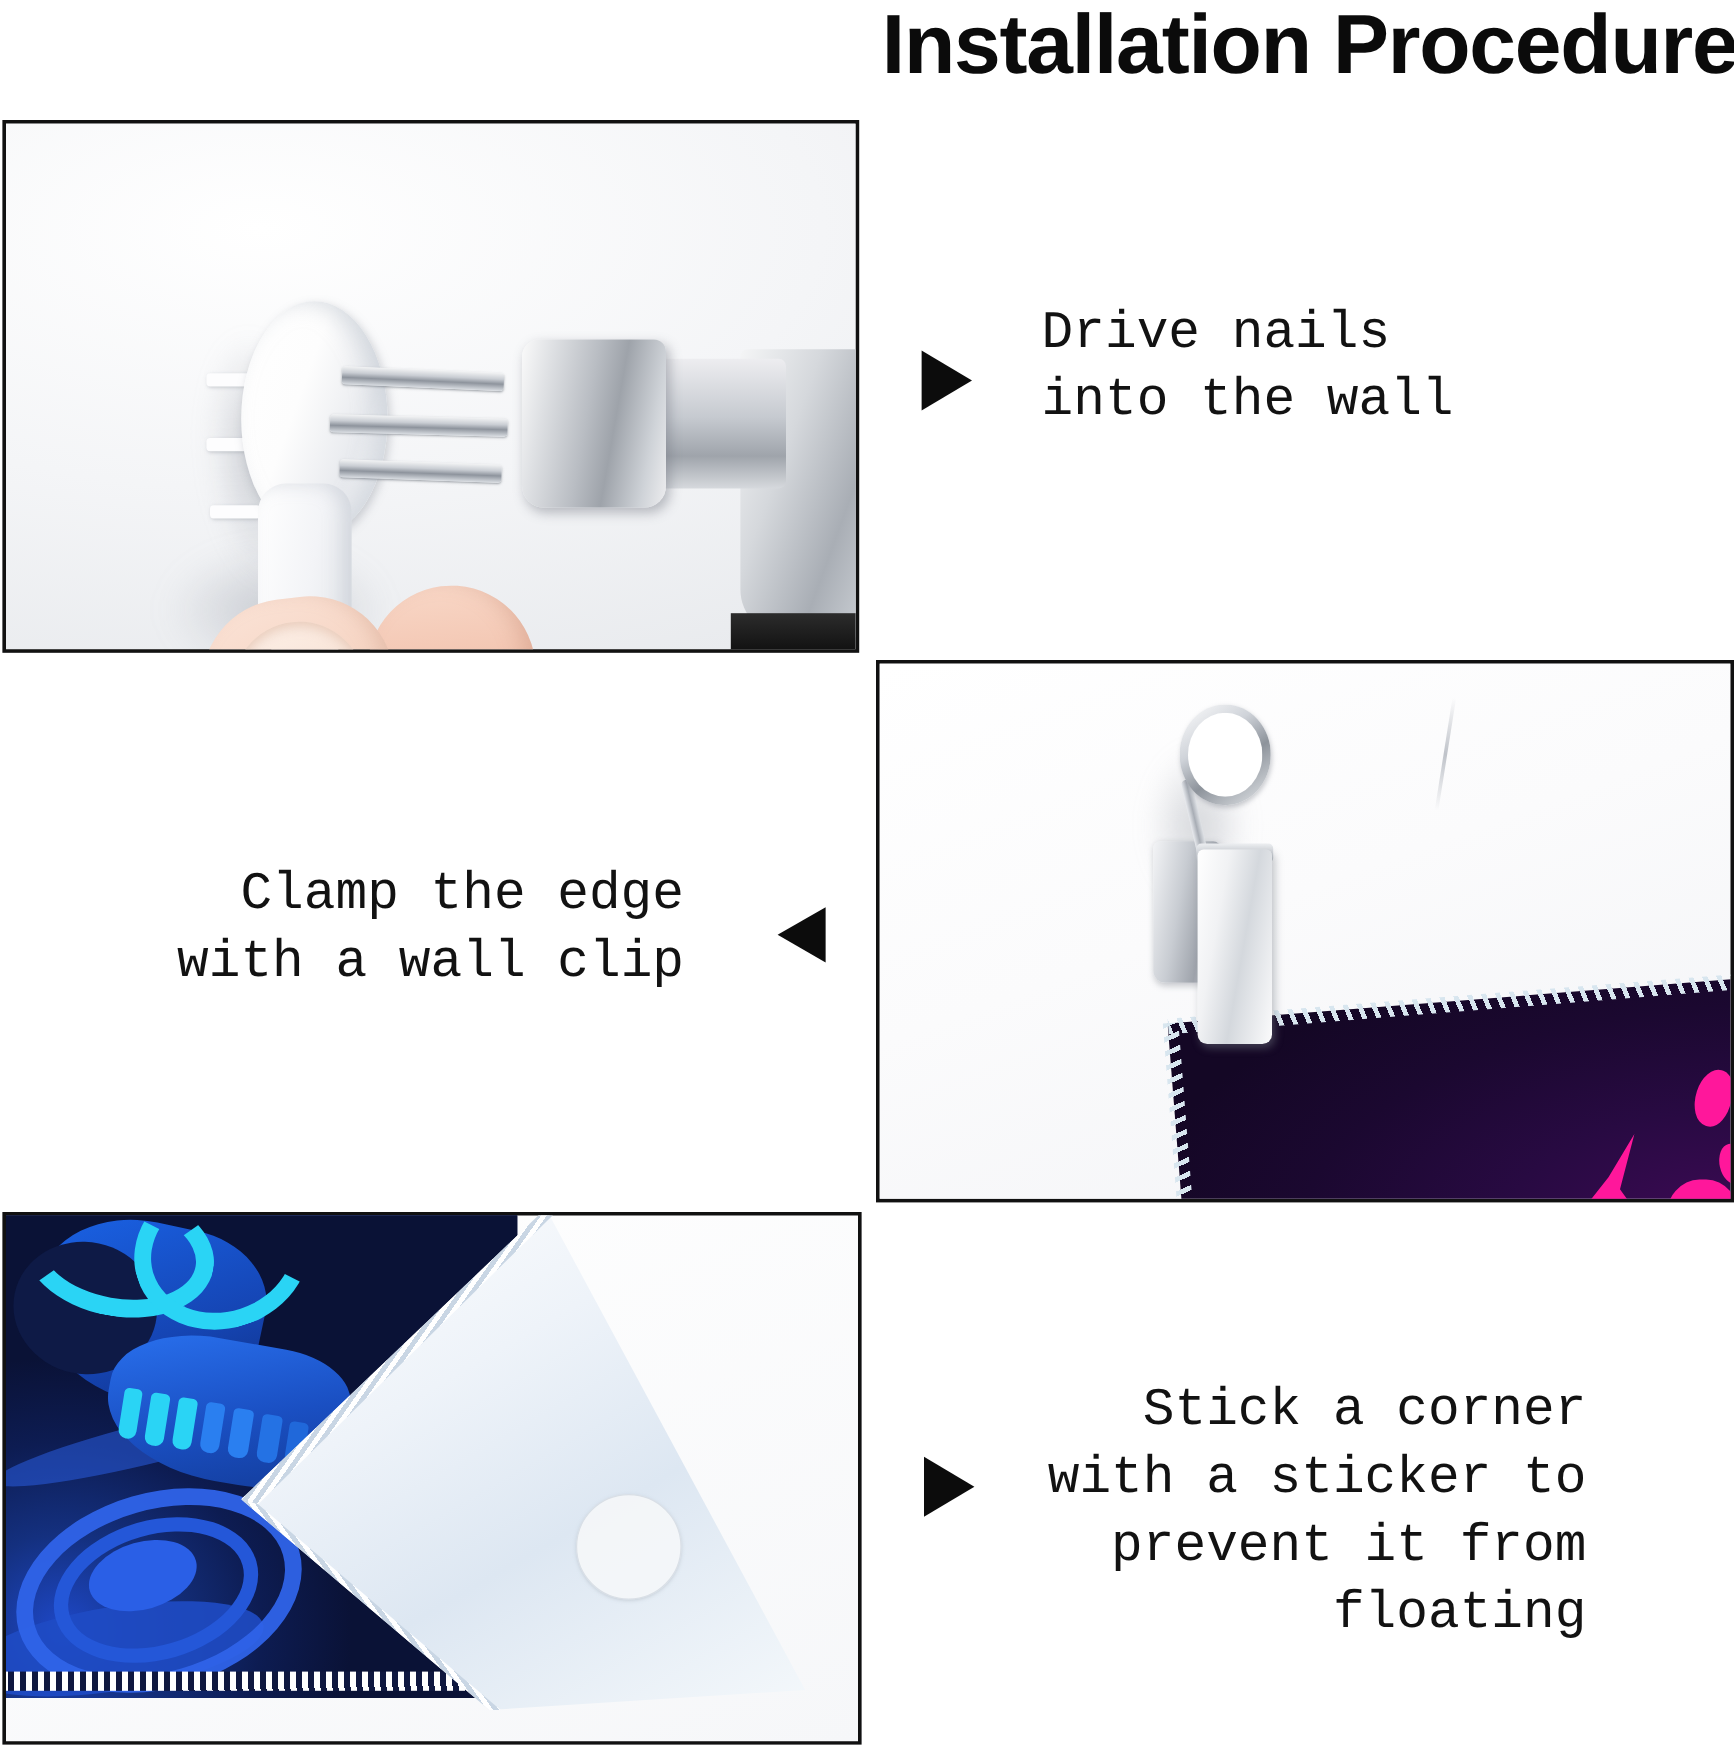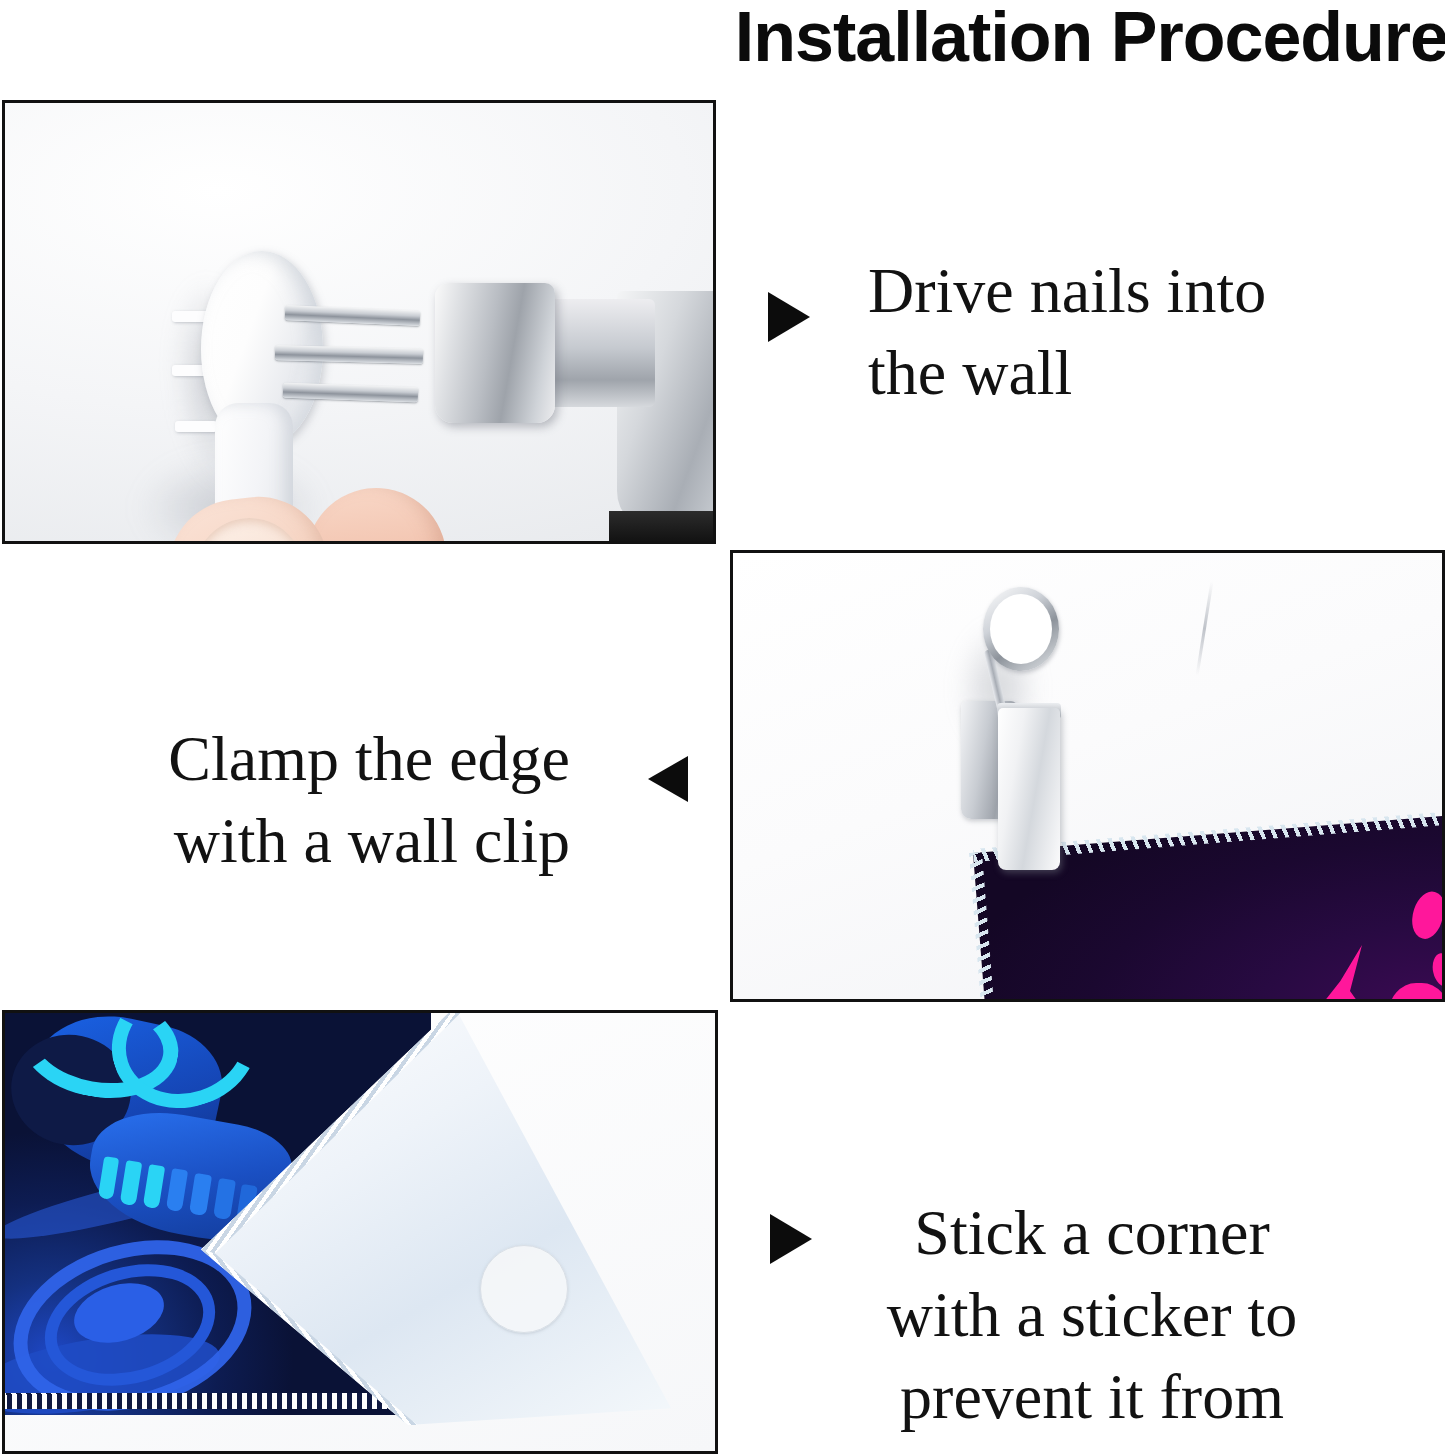--- a/index.html
+++ b/index.html
@@ -179,25 +179,25 @@
     clip-path:polygon(54% 0%, 56.5% 0%, 3% 59%, 0% 58%);
     background:repeating-linear-gradient(125deg,#ffffff 0 4px,#c9d6e4 4px 8px);}
   .fold-edge2{position:absolute;left:196px;top:-6px;width:470px;height:418px;
     clip-path:polygon(0% 58%, 3% 59%, 46% 100%, 44% 100%);
     background:repeating-linear-gradient(55deg,#ffffff 0 4px,#c9d6e4 4px 8px);}
   .sticker{position:absolute;left:480px;top:1245px;width:86px;height:86px;
     border-radius:50%;background:rgba(244,246,248,.92);
     border:1px solid #d9dfe6;box-shadow:0 1px 3px rgba(170,180,190,.5);}
 
   
-  .caption{position:absolute;font-size:64px;line-height:1.28;color:#121212;
-           font-family:Liberation Serif, serif;}
+  .caption{position:absolute;font-size:44px;line-height:1.28;color:#121212;
+           font-family:Liberation Mono, monospace;}
   #cap1{left:868px;top:250px;width:400px;text-align:left;}
   #cap2{left:70px;top:718px;width:500px;text-align:right;}
-  #cap3{left:862px;top:1192px;width:460px;text-align:center;}
+  #cap3{left:862px;top:1148px;width:460px;text-align:right;}
 
   .tri{position:absolute;width:0;height:0;}
   .tri-right{border-top:25px solid transparent;border-bottom:25px solid transparent;
              border-left:42px solid #0c0c0c;}
   .tri-left{border-top:23px solid transparent;border-bottom:23px solid transparent;
             border-right:40px solid #0c0c0c;}
   #tri1{left:768px;top:292px;}
   #tri2{left:648px;top:756px;}
   #tri3{left:770px;top:1214px;}
 </style>

